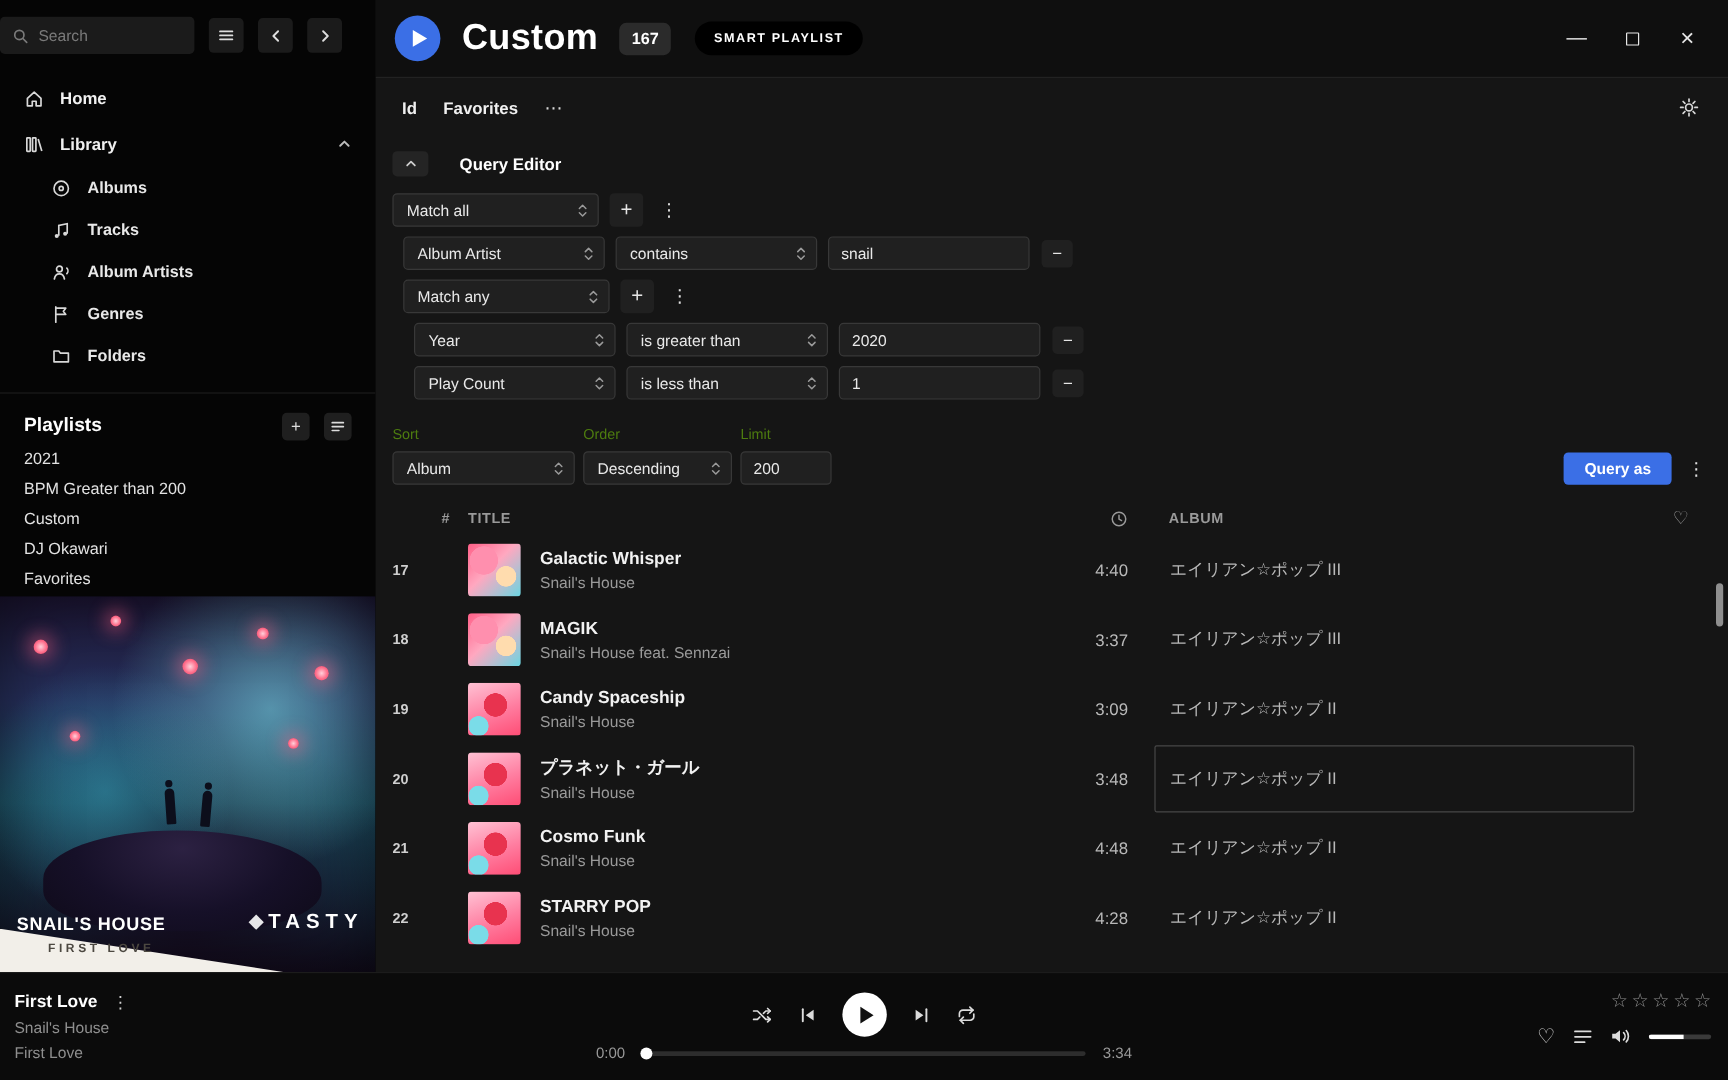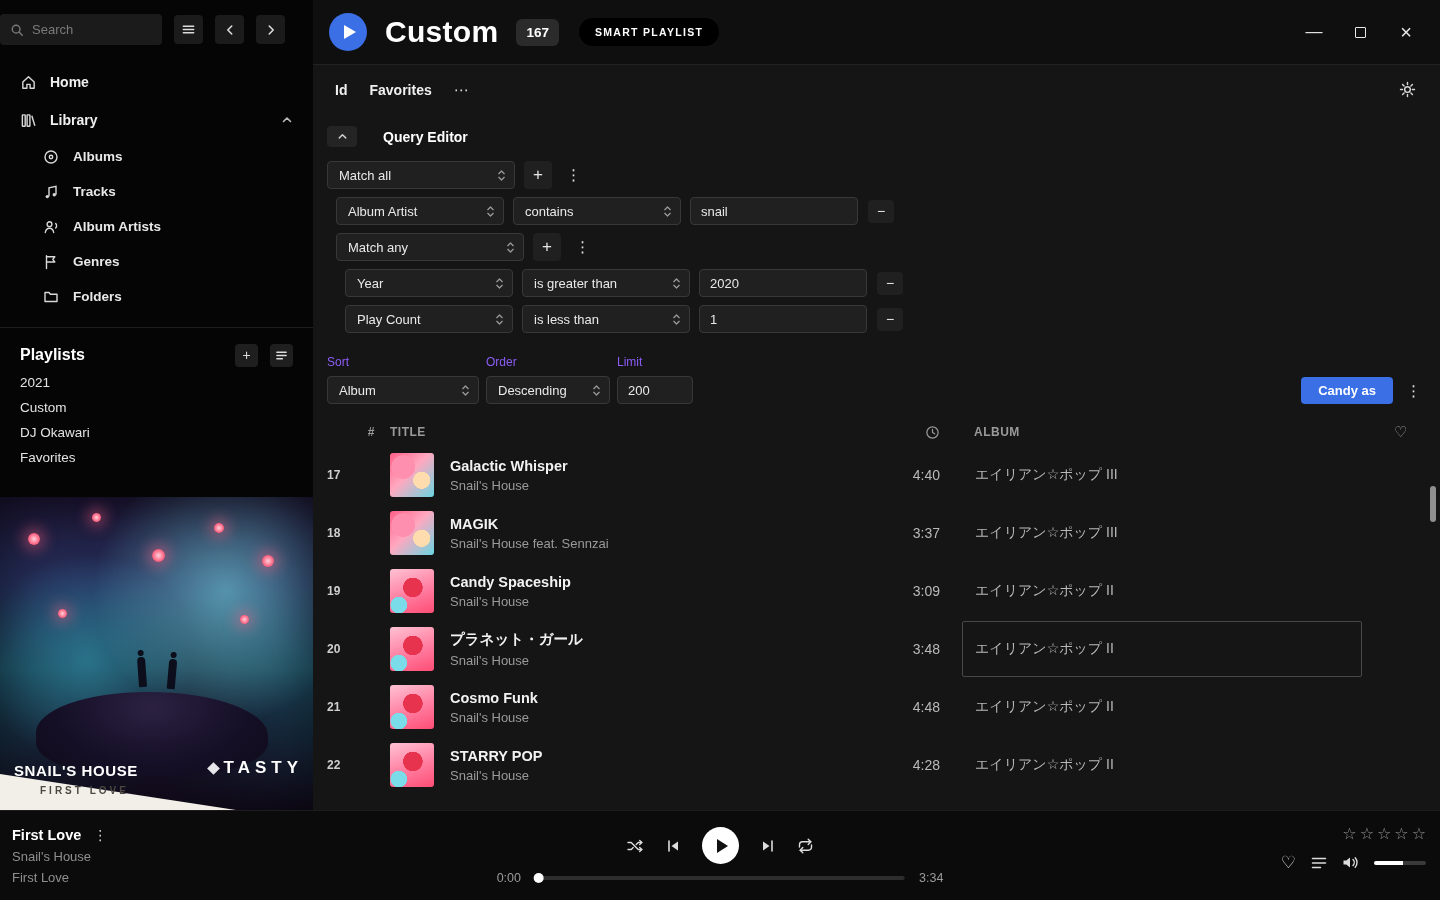--- a/index.html
+++ b/index.html
@@ -80,33 +80,33 @@
   .qe { padding:0 14px; flex:none; }
   .qe-head { display:flex; align-items:center; gap:26px; margin:12px 0 14px; }
   .qe-collapse { width:30px; height:21px; background:#242424; border:none; border-radius:4px; color:#ccc;
     display:flex; align-items:center; justify-content:center; cursor:pointer; }
   .qe-title { color:#fff; font-size:14px; font-weight:700; }
   .qe-row { display:flex; align-items:center; gap:9px; margin-bottom:8px; }
   .select { height:28px; background:#202020; border:1px solid #383838; border-radius:4px;
     display:flex; align-items:center; padding:0 8px 0 11px; color:#e9e9e9; font-size:13px; cursor:pointer; }
   .select .val { flex:1; white-space:nowrap; overflow:hidden; }
   .select svg { margin-left:8px; color:#9a9a9a; flex:none; }
-  .sel-match { width:188px; }
+  .sel-match { width:172px; }
   .sel-field, .sel-op { width:168px; }
   .qe-input { height:28px; width:168px; background:#202020; border:1px solid #383838; border-radius:4px;
     color:#e9e9e9; font-size:13px; padding:0 10px; outline:none; }
   .sq-btn { width:28px; height:28px; background:#202020; border:none; border-radius:4px; color:#e6e6e6;
     font-size:17px; display:flex; align-items:center; justify-content:center; cursor:pointer; }
   .minus-btn { width:26px; height:23px; background:#202020; border:none; border-radius:4px; color:#e6e6e6;
     font-size:14px; display:flex; align-items:center; justify-content:center; margin-left:1px; cursor:pointer; }
   .dots-btn { background:none; border:none; color:#e0e0e0; font-size:15px; padding:0 5px; cursor:pointer; }
   .qe-children { margin-left:9px; }
   .qe-footer { display:flex; align-items:flex-end; margin-top:22px; }
   .qe-col { margin-right:7px; }
-  .qe-col .lab { color:#8b5cf6; font-size:12px; margin-bottom:7px; }
+  .qe-col .lab { color:#4d7c0f; font-size:12px; margin-bottom:7px; }
   .sel-sort { width:152px; }
   .sel-order { width:124px; }
   .inp-limit { width:76px; }
   .savewrap { margin-left:auto; display:flex; align-items:center; gap:8px; }
   .save-btn { background:var(--accent); color:#fff; border:none; border-radius:4px; height:27px;
     padding:0 17px; font-size:13px; font-weight:700; cursor:pointer; }
 
   
   .tracklist { flex:1; margin-top:14px; padding-left:14px; overflow:hidden; }
   .tl-header { display:flex; align-items:center; height:28px; color:#9a9a9a; font-size:12px;
@@ -266,20 +266,23 @@
           <svg width="13" height="13" viewBox="0 0 14 14" fill="none" stroke="currentColor" stroke-width="1.5" stroke-linecap="round">
               <path d="M2 3.5h10M2 7h10M2 10.5h6"></path>
             </svg>
         </button>
       </div>
       <div id="playlistList">
           <div class="pl-item">
             <span class="pl-label">2021</span>
           </div>
           <div class="pl-item">
+            <span class="pl-label">BPM Greater than 200</span>
+          </div>
+          <div class="pl-item">
             <span class="pl-label">Custom</span>
           </div>
           <div class="pl-item">
             <span class="pl-label">DJ Okawari</span>
           </div>
           <div class="pl-item">
             <span class="pl-label">Favorites</span>
           </div>
         </div>
 
@@ -455,21 +458,21 @@
               <svg width="9" height="13" viewBox="0 0 10 14" fill="none" stroke="currentColor" stroke-width="1.4" stroke-linecap="round" stroke-linejoin="round">
                   <path d="M2 5l3-3 3 3M2 9l3 3 3-3"></path>
                 </svg>
             </div>
           </div>
           <div class="qe-col">
             <div class="lab">Limit</div>
             <input class="qe-input inp-limit" value="200" style="">
           </div>
           <div class="savewrap">
-            <button class="save-btn">Candy as</button>
+            <button class="save-btn">Query as</button>
             <button class="dots-btn"><span>⋮</span></button>
           </div>
         </div>
       </section>
 
       <section class="tracklist">
         <div class="tl-header">
           <span class="h-num">#</span>
           <span class="h-title">TITLE</span>
           <span class="h-dur">

